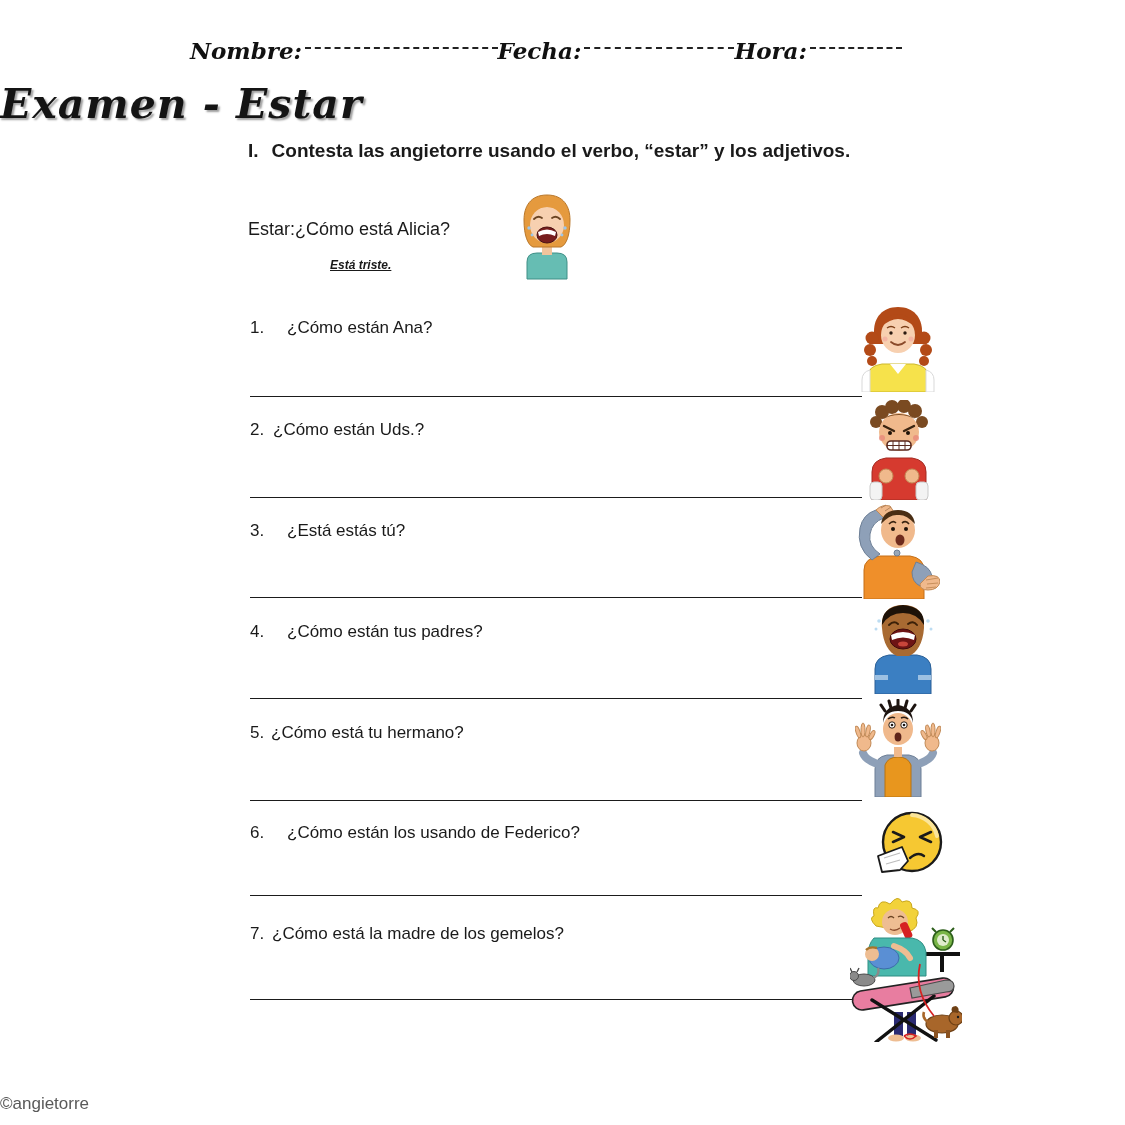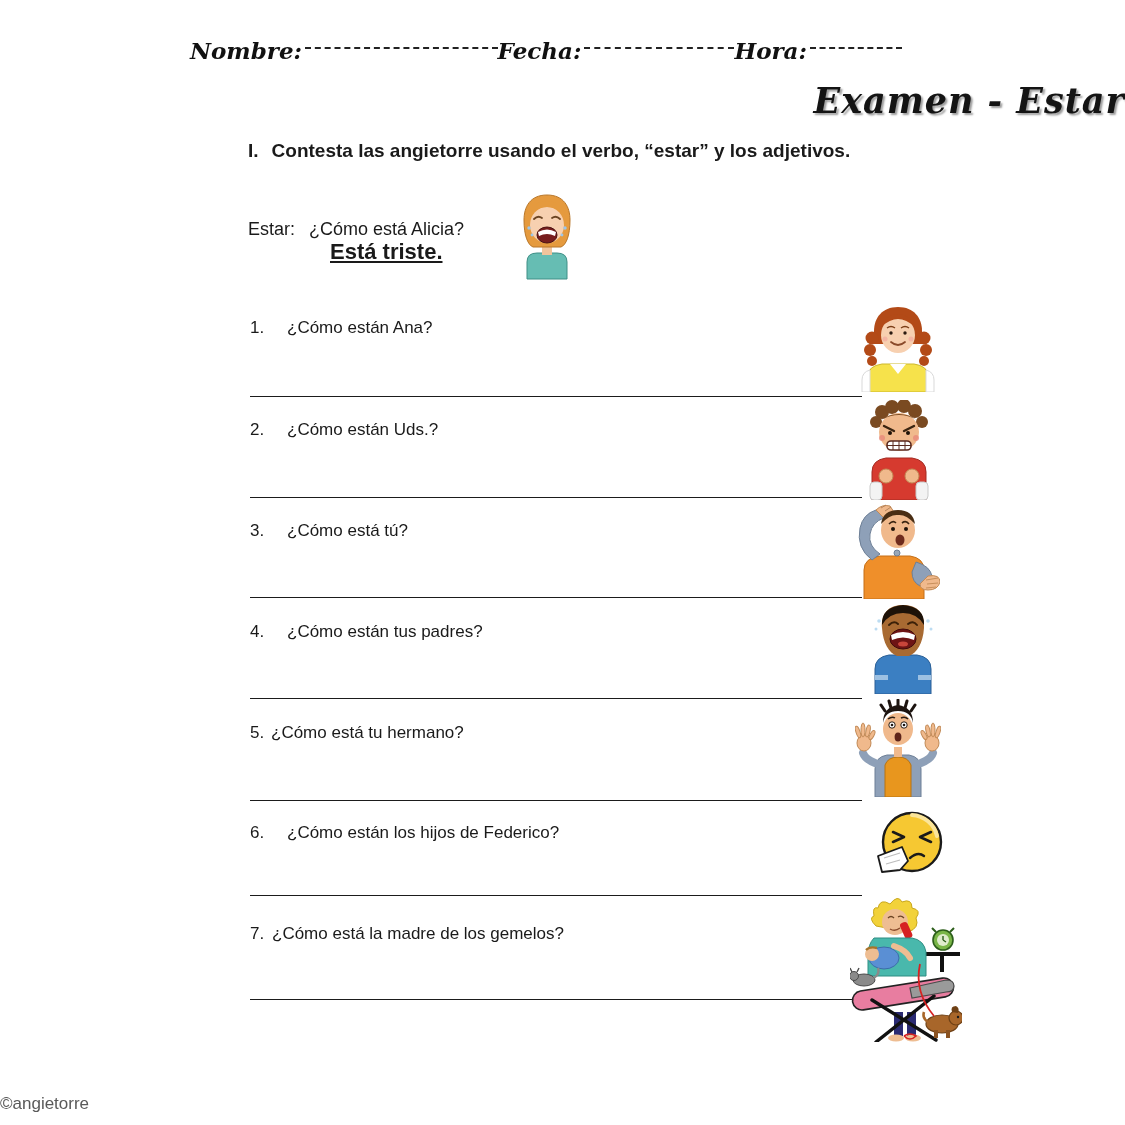--- a/index.html
+++ b/index.html
@@ -5,28 +5,28 @@
   *{margin:0;padding:0;box-sizing:border-box}
   html,body{background:#ffffff}
   body{width:1125px;height:1125px;position:relative;font-family:"Liberation Sans",sans-serif;color:#1a1a1a;overflow:hidden}
   .hdr{position:absolute;left:190px;top:38px;width:712px;display:flex;align-items:center;
        font-family:"DejaVu Serif",serif;font-style:italic;font-weight:bold;font-size:23px;color:#111}
   .hdr .lbl{white-space:nowrap;padding-right:3px;line-height:1.1}
   .dash{border-bottom:2px dashed #222;height:2px;margin-bottom:5px}
   .dash.f1{flex:1}
   .dash.w150{width:150px}
   .dash.w92{width:92px}
-  .title{position:absolute;top:80px;left:0;width:100%;text-align:right;
-         font-family:"DejaVu Serif",serif;font-style:italic;font-weight:bold;font-size:35px;
+  .title{position:absolute;top:80px;left:0;width:100%;text-align:left;
+         font-family:"DejaVu Serif",serif;font-style:italic;font-weight:bold;font-size:41px;
          letter-spacing:1px;color:#141414;text-shadow:2px 2px 2px #9d9d9d}
   .instr{position:absolute;left:248px;top:140px;font-size:19px;font-weight:bold}
   .instr .sec{display:inline-block;margin-right:13px}
   .modelo{position:absolute;left:248px;top:219px;font-size:18px}
-  .modelo .q{margin-left:14px}
-  .modelo-ans{position:absolute;left:330px;top:239px;font-size:22px;
+  .modelo .q{}
+  .modelo-ans{position:absolute;left:330px;top:258px;font-size:12px;font-style:italic;
               font-weight:bold;text-decoration:underline}
   .qnum{position:absolute;left:250px;font-size:17px}
   .qtext{position:absolute;font-size:17px}
   .ansline{position:absolute;left:250px;width:612px;height:0;border-top:1.7px solid #1b1b1b}
   .img{position:absolute}
   .img svg{display:block;width:100%;height:100%}
   .footer{position:absolute;top:1094px;left:0;width:100%;text-align:left;font-size:17px;color:#595959}
 </style>
 </head>
 <body>
@@ -91,21 +91,21 @@
       <circle cx="53" cy="35" r="2.5" fill="#f2a9a0" opacity="0.7"></circle>
     <path d="M33 38 q7 6 14 0" stroke="#8a4a2a" stroke-width="1.8" fill="none" stroke-linecap="round"></path>
     <path d="M10 88 L10 72 Q10 62 24 60 L56 60 Q70 62 70 72 L70 88 Z" fill="#f6e24b" stroke="#cdb82c" stroke-width="1"></path>
     <path d="M4 88 L4 76 Q4 68 12 66 L12 88 Z" fill="#ffffff" stroke="#d9d9d9"></path>
     <path d="M76 88 L76 76 Q76 68 68 66 L68 88 Z" fill="#ffffff" stroke="#d9d9d9"></path>
     <path d="M32 60 L40 70 L48 60 Z" fill="#ffffff"></path>
   </svg>
 </div>
 
 <span class="qnum" style="top:420px">2.</span>
-<span class="qtext" style="left:287px;top:420px">¿Cómo están Uds.?</span>
+<span class="qtext" style="left:273px;top:420px">¿Cómo están Uds.?</span>
 <div class="ansline" style="top:497px"></div>
 <div class="img" style="left:862px;top:400px;width:74px;height:100px">
   <svg viewBox="0 0 74 100">
     <path d="M10 100 L10 72 Q10 60 24 58 L50 58 Q64 60 64 72 L64 100 Z" fill="#d63a2f" stroke="#a32a22" stroke-width="1"></path>
     <rect x="8" y="82" width="12" height="18" rx="4" fill="#f3f3f3" stroke="#c9c9c9"></rect>
     <rect x="54" y="82" width="12" height="18" rx="4" fill="#f3f3f3" stroke="#c9c9c9"></rect>
     <circle cx="24" cy="76" r="7" fill="#f0b98c" stroke="#c28a56" stroke-width="1"></circle>
     <circle cx="50" cy="76" r="7" fill="#f0b98c" stroke="#c28a56" stroke-width="1"></circle>
     <circle cx="20" cy="12" r="7" fill="#7a4a21"></circle>
       <circle cx="30" cy="7" r="7" fill="#7a4a21"></circle>
@@ -120,21 +120,21 @@
     <circle cx="28" cy="33" r="2" fill="#1e1208"></circle>
       <circle cx="46" cy="33" r="2" fill="#1e1208"></circle>
     <circle cx="20" cy="38" r="3" fill="#e98a7a" opacity="0.8"></circle>
       <circle cx="54" cy="38" r="3" fill="#e98a7a" opacity="0.8"></circle>
     <rect x="25" y="41" width="24" height="9" rx="4" fill="#ffffff" stroke="#5a2a20" stroke-width="1.6"></rect>
     <path d="M31 41 L31 50 M37 41 L37 50 M43 41 L43 50 M25 45.5 L49 45.5" stroke="#5a2a20" stroke-width="1"></path>
   </svg>
 </div>
 
 <span class="qnum" style="top:521px">3.</span>
-<span class="qtext" style="left:287px;top:521px">¿Cómo está tú?</span>
+<span class="qtext" style="left:287px;top:521px">¿Está estás tú?</span>
 <div class="ansline" style="top:597px"></div>
 <div class="img" style="left:850px;top:502px;width:90px;height:97px">
   <svg viewBox="0 0 90 97">
     <path d="M14 97 L14 68 Q14 56 30 54 L60 54 Q74 56 74 68 L74 97 Z" fill="#ef8f2a" stroke="#c56f16" stroke-width="1"></path>
     <path d="M22 58 Q6 46 10 26 Q13 12 26 8 L34 16 Q22 20 20 32 Q18 44 30 52 Z" fill="#8ea0b8" stroke="#6d7f96" stroke-width="1"></path>
     <path d="M26 8 Q32 2 40 4 L44 10 L34 16 Z" fill="#f0b98c" stroke="#c28a56" stroke-width="1"></path>
     <path d="M31 6 L36 3 M35 9 L41 5" stroke="#b5835a" stroke-width="1"></path>
     <ellipse cx="48" cy="28" rx="17" ry="18" fill="#f0b98c"></ellipse>
     <path d="M31 22 Q33 8 48 8 Q63 8 65 22 Q56 12 48 13 Q40 12 31 22 Z" fill="#4a2e14"></path>
     <path d="M39 22 q4 -4 7 -1" stroke="#3a2410" stroke-width="1.6" fill="none"></path>
@@ -200,21 +200,21 @@
     <path d="M46 19 q4 -2 7 1" stroke="#2a1c12" stroke-width="1.5" fill="none"></path>
     <circle cx="37" cy="26" r="3.2" fill="#fff" stroke="#2a1c12"></circle>
       <circle cx="49" cy="26" r="3.2" fill="#fff" stroke="#2a1c12"></circle>
     <circle cx="37" cy="26" r="1.3" fill="#1d1410"></circle>
       <circle cx="49" cy="26" r="1.3" fill="#1d1410"></circle>
     <ellipse cx="43" cy="38" rx="3.4" ry="4.6" fill="#5e241a"></ellipse>
   </svg>
 </div>
 
 <span class="qnum" style="top:823px">6.</span>
-<span class="qtext" style="left:287px;top:823px">¿Cómo están los hijos de Federico?</span>
+<span class="qtext" style="left:287px;top:823px">¿Cómo están los usando de Federico?</span>
 <div class="ansline" style="top:895px"></div>
 <div class="img" style="left:876px;top:806px;width:68px;height:83px">
   <svg viewBox="0 0 68 83">
     <circle cx="36" cy="36" r="29" fill="#f6c832" stroke="#1a1a1a" stroke-width="2.4"></circle>
     <path d="M36 9 A27 27 0 0 1 61 30" stroke="#fbe59a" stroke-width="4" fill="none" stroke-linecap="round"></path>
     <path d="M17 26 L28 31 L17 36" stroke="#1a1a1a" stroke-width="2.6" fill="none" stroke-linecap="round" stroke-linejoin="round"></path>
     <path d="M55 26 L44 31 L55 36" stroke="#1a1a1a" stroke-width="2.6" fill="none" stroke-linecap="round" stroke-linejoin="round"></path>
     <path d="M34 52 q8 -7 14 -2" stroke="#1a1a1a" stroke-width="2.4" fill="none" stroke-linecap="round"></path>
     <path d="M2 50 L26 41 L32 55 L24 64 L6 66 Z" fill="#ffffff" stroke="#1a1a1a" stroke-width="1.8" stroke-linejoin="round"></path>
     <path d="M8 52 L24 47 M10 58 L24 54" stroke="#bdbdbd" stroke-width="1.2"></path>

